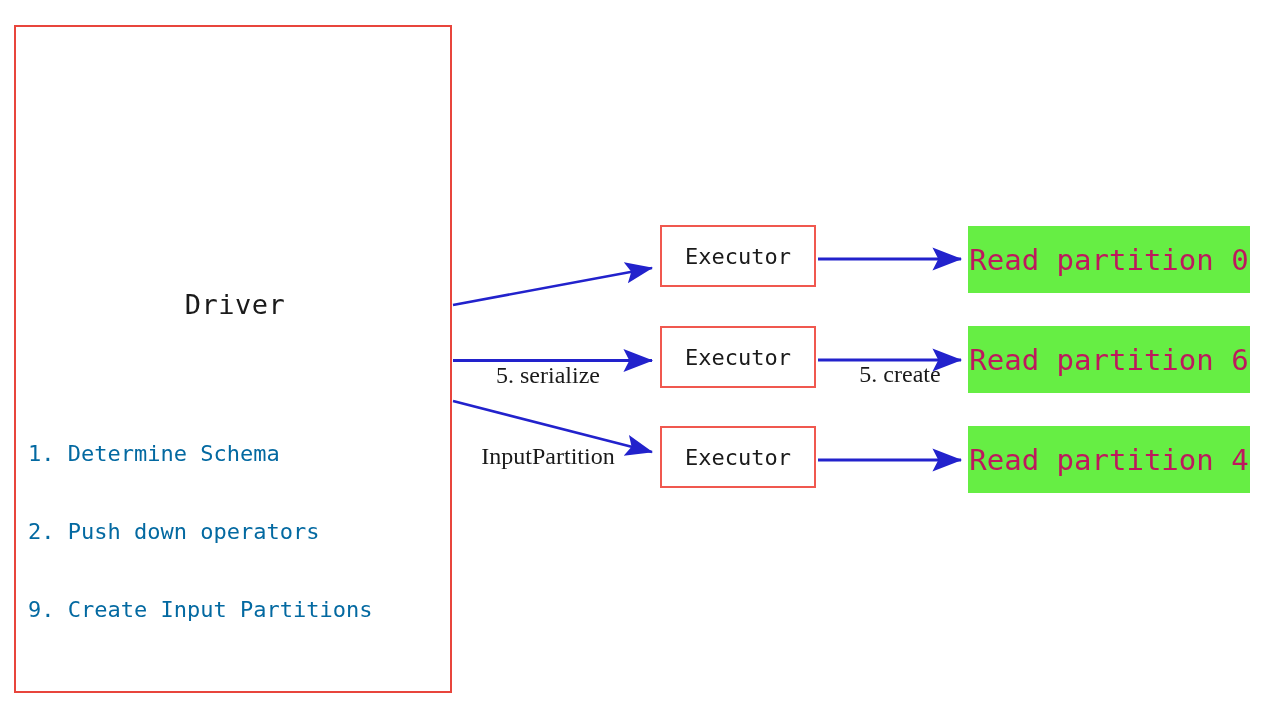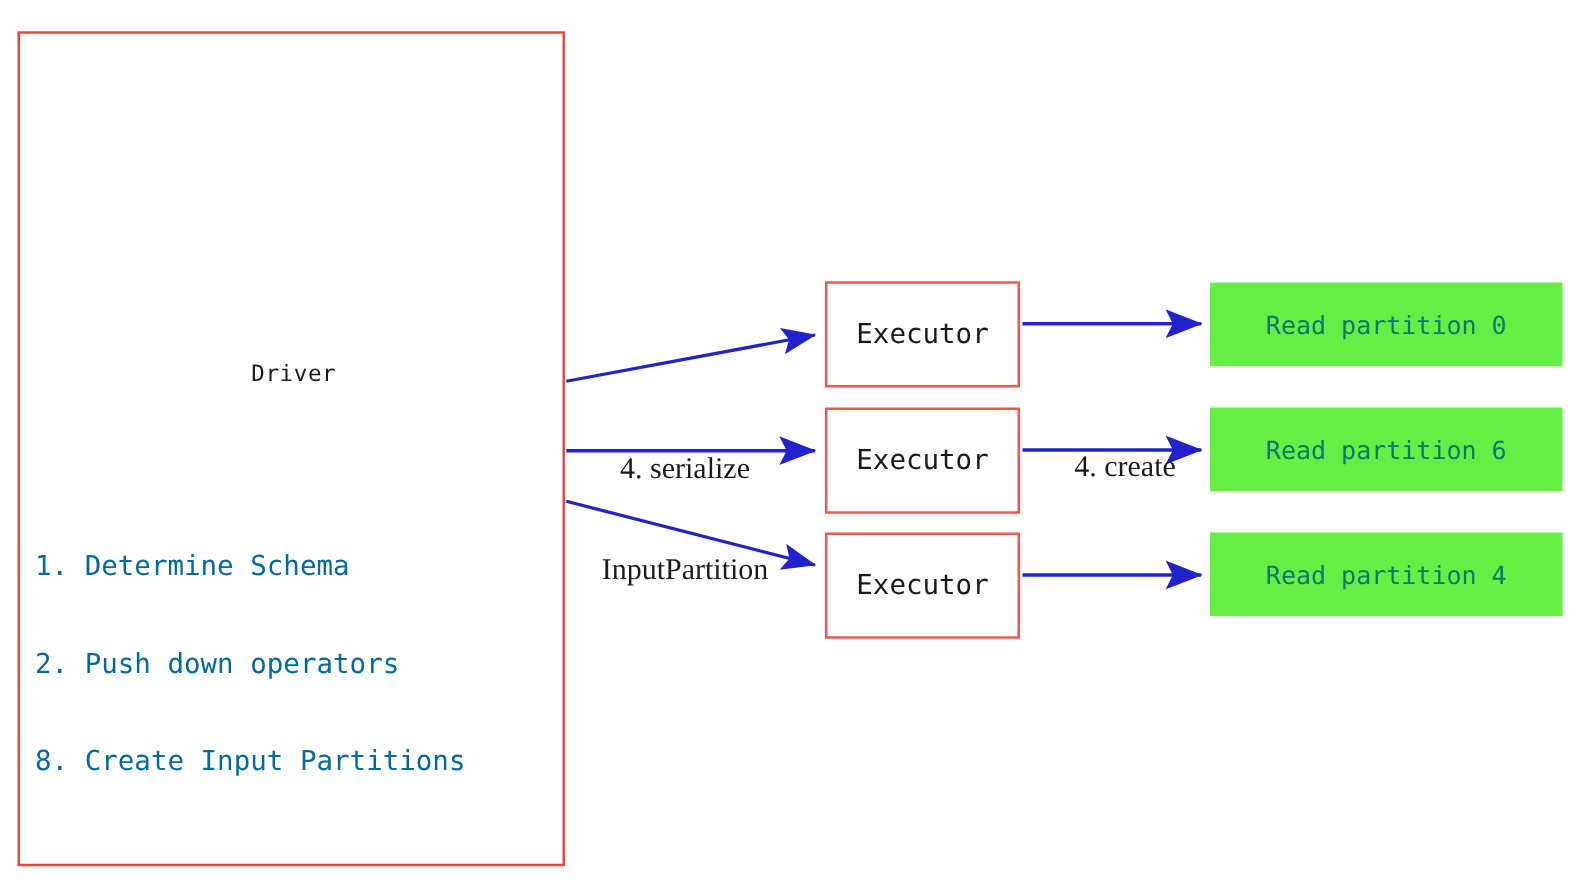--- a/index.html
+++ b/index.html
@@ -29,21 +29,21 @@
     border: 2px solid #e8453c;
     background: #ffffff;
   }
   .driver-title {
     position: absolute;
     left: 0;
     top: 262px;
     width: 438px;
     text-align: center;
     font-family: "DejaVu Sans Mono", "Liberation Mono", monospace;
-    font-size: 18px;
+    font-size: 27px;
     color: #1a1a1a;
     letter-spacing: 0.5px;
     white-space: pre;
   }
   .driver-steps {
     position: absolute;
     left: 12px;
     top: 362px;
     font-family: "DejaVu Sans Mono", "Liberation Mono", monospace;
     font-size: 22px;
@@ -51,21 +51,21 @@
     color: #0369a1;
     white-space: pre;
   }
   .driver-step { display: block; white-space: pre; }
 
   
   .executor-box {
     position: absolute;
     left: 660px;
     width: 156px;
-    height: 85px;
+    height: 62px;
     box-sizing: border-box;
     border: 2px solid #f0584f;
     background: #ffffff;
     display: flex;
     align-items: center;
     justify-content: center;
   }
   .executor-box .label {
     font-family: "DejaVu Sans Mono", "Liberation Mono", monospace;
     font-size: 22px;
@@ -83,22 +83,22 @@
     width: 282px;
     height: 67px;
     box-sizing: border-box;
     background: #66ee44;
     display: flex;
     align-items: center;
     justify-content: center;
   }
   .partition-box .label {
     font-family: "DejaVu Sans Mono", "Liberation Mono", monospace;
-    font-size: 20px;
-    color: #0f766e;
+    font-size: 29px;
+    color: #be185d;
     white-space: pre;
   }
   .part-row-0 { top: 226px; }
   .part-row-1 { top: 326px; }
   .part-row-2 { top: 426px; }
 
   
   .arrow-label {
     position: absolute;
     font-family: "Liberation Serif", "DejaVu Serif", serif;
@@ -132,21 +132,21 @@
 </head>
 <body>
 
 <div id="canvas">
 
   <div class="driver-box">
     <div class="driver-title">Driver</div>
     <div class="driver-steps">
       <span class="driver-step">1. Determine Schema</span>
       <span class="driver-step">2. Push down operators</span>
-      <span class="driver-step">8. Create Input Partitions</span>
+      <span class="driver-step">9. Create Input Partitions</span>
     </div>
   </div>
 
   <div class="executor-box exec-row-0">
     <span class="label">Executor</span>
   </div>
   <div class="executor-box exec-row-1">
     <span class="label">Executor</span>
   </div>
   <div class="executor-box exec-row-2">
@@ -175,20 +175,20 @@
     <line x1="453" y1="360.5" x2="652" y2="360.5" stroke="#2222cc" stroke-width="2.8" marker-end="url(#ah)"></line>
 
     <line x1="453" y1="401" x2="652" y2="452" stroke="#2222cc" stroke-width="2.6" marker-end="url(#ah)"></line>
 
     <line x1="818" y1="259" x2="961" y2="259" stroke="#2222cc" stroke-width="2.8" marker-end="url(#ah)"></line>
     <line x1="818" y1="360" x2="961" y2="360" stroke="#2222cc" stroke-width="2.8" marker-end="url(#ah)"></line>
     <line x1="818" y1="460" x2="961" y2="460" stroke="#2222cc" stroke-width="2.8" marker-end="url(#ah)"></line>
   </svg>
 
   <div class="arrow-label label-serialize">
-    <span class="ln">4. serialize</span>
+    <span class="ln">5. serialize</span>
     <span class="ln">InputPartition</span>
   </div>
   <div class="arrow-label label-create">
-    <span class="ln">4. create</span>
+    <span class="ln">5. create</span>
   </div>
 
 </div>
 
 </body></html>

